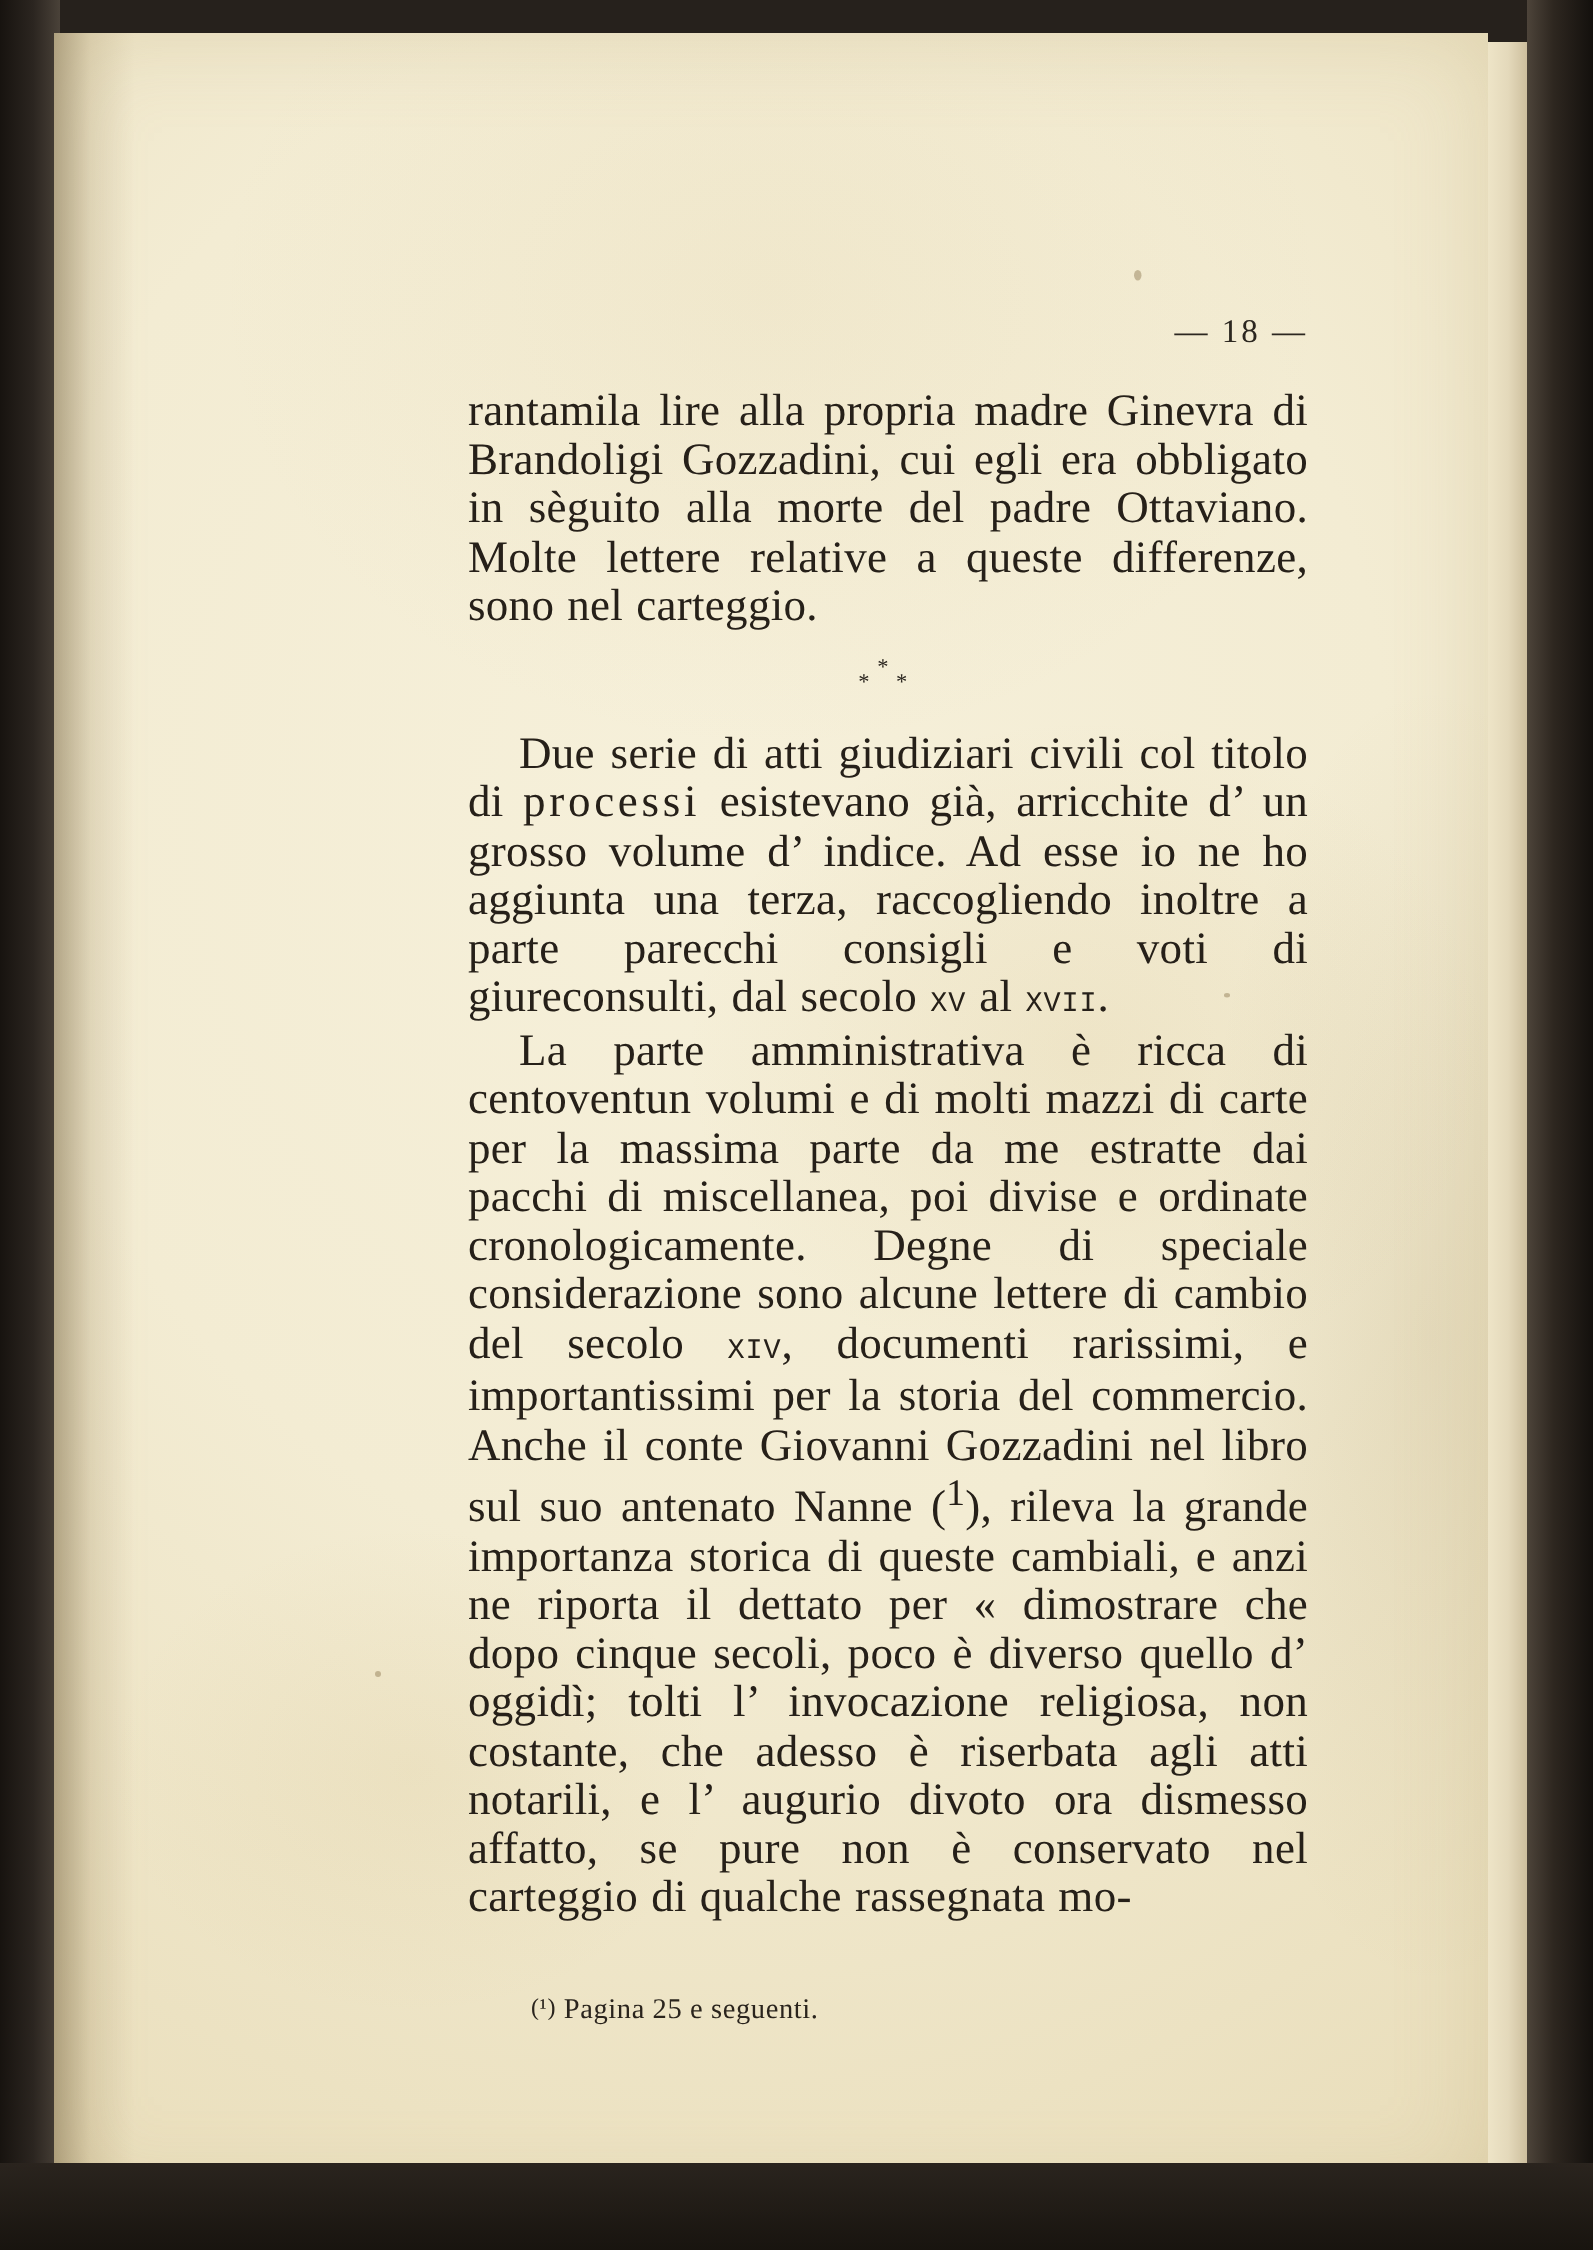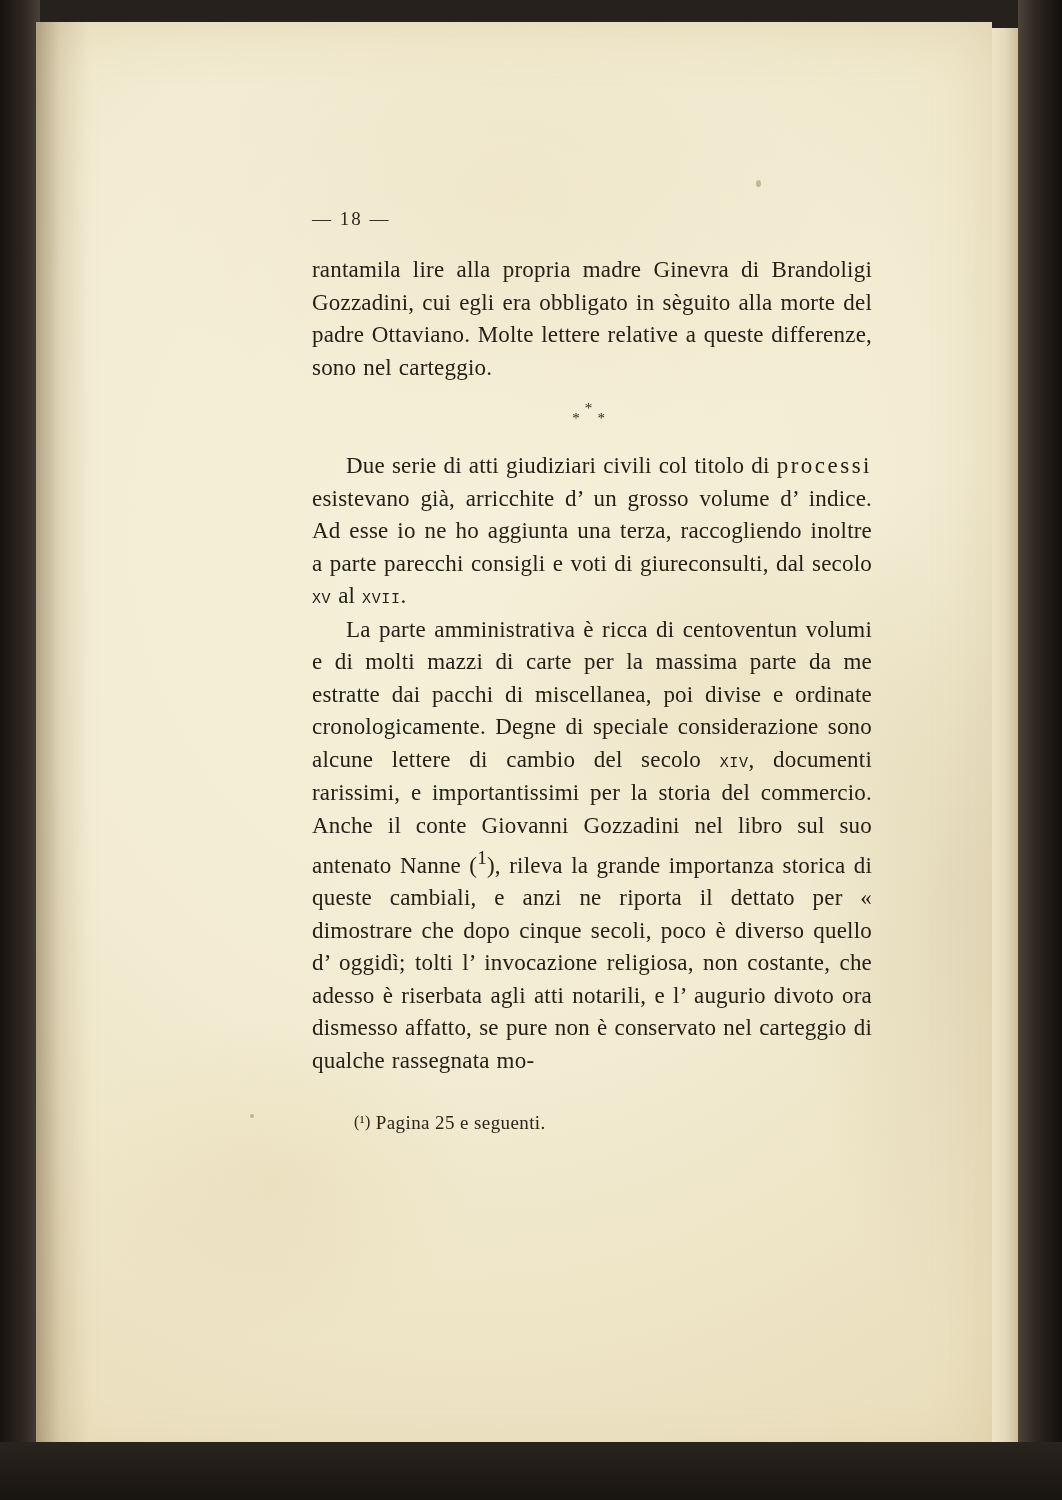--- a/index.html
+++ b/index.html
@@ -83,30 +83,30 @@
   .content {
     position: absolute;
     left: 276px;
     top: 186px;
     width: 560px;
     color: #231e18;
     z-index: 3;
   }
 
   .folio {
-    text-align: left;
-    font-size: 19px;
+    text-align: right;
+    font-size: 22px;
     letter-spacing: 2px;
     color: #2c2720;
     margin-bottom: 24px;
   }
 
   p.body {
     margin: 0;
-    font-size: 23px;
+    font-size: 30px;
     line-height: 32.5px;
     text-align: justify;
     text-align-last: left;
     letter-spacing: 0.2px;
     word-spacing: 1px;
     color: #262019;
   }
   p.body.indent { text-indent: 34px; }
   p.body + p.body { margin-top: 0; }
 
@@ -118,21 +118,21 @@
     font-size: 15px;
     letter-spacing: 7px;
   }
   .sep .top { display: block; }
   .sep .bottom { display: block; margin-top: -2px; }
 
   .spaced { letter-spacing: 2.5px; }
   .sc { font-variant: small-caps; font-size: 0.92em; letter-spacing: 0.6px; font-family: Liberation Mono, monospace; }
 
   .footnote-area {
-    margin-top: 32px;
+    margin-top: 44px;
     padding-left: 42px;
   }
   .footnote {
     font-size: 19px;
     line-height: 26px;
     color: #2a241d;
     letter-spacing: 0.4px;
   }
   .footnote .marker { font-size: 16px; vertical-align: 2px; }
 

